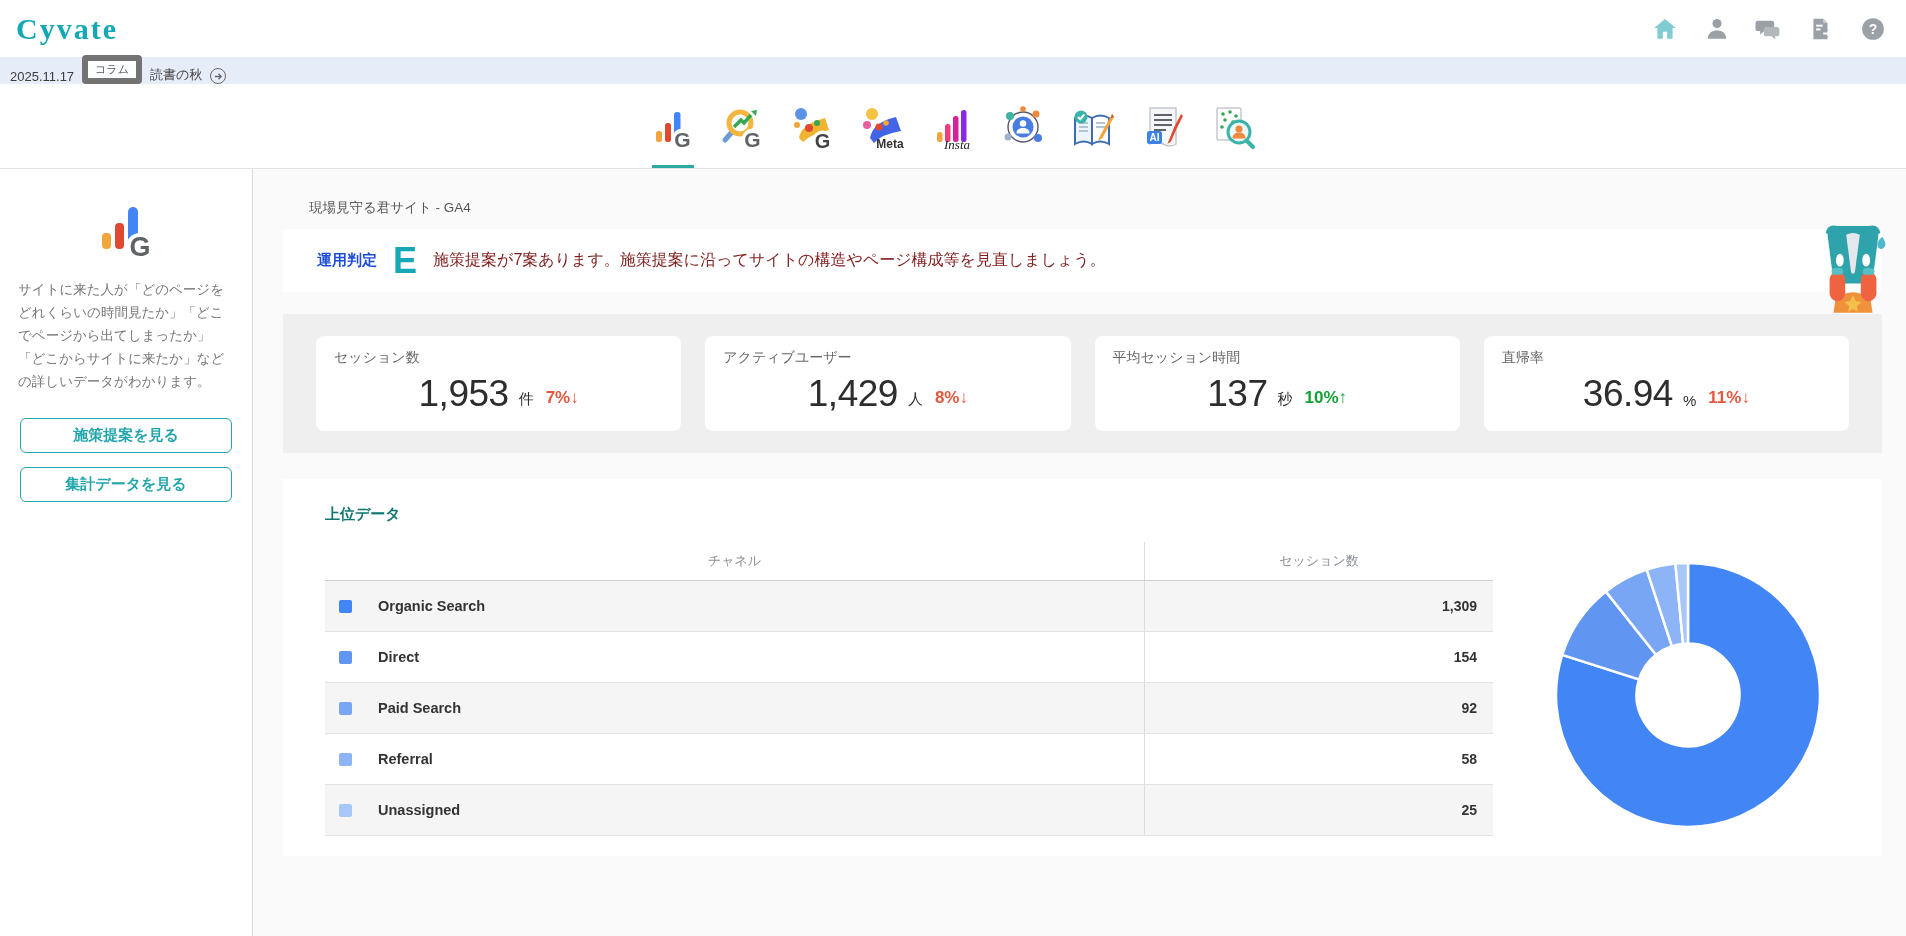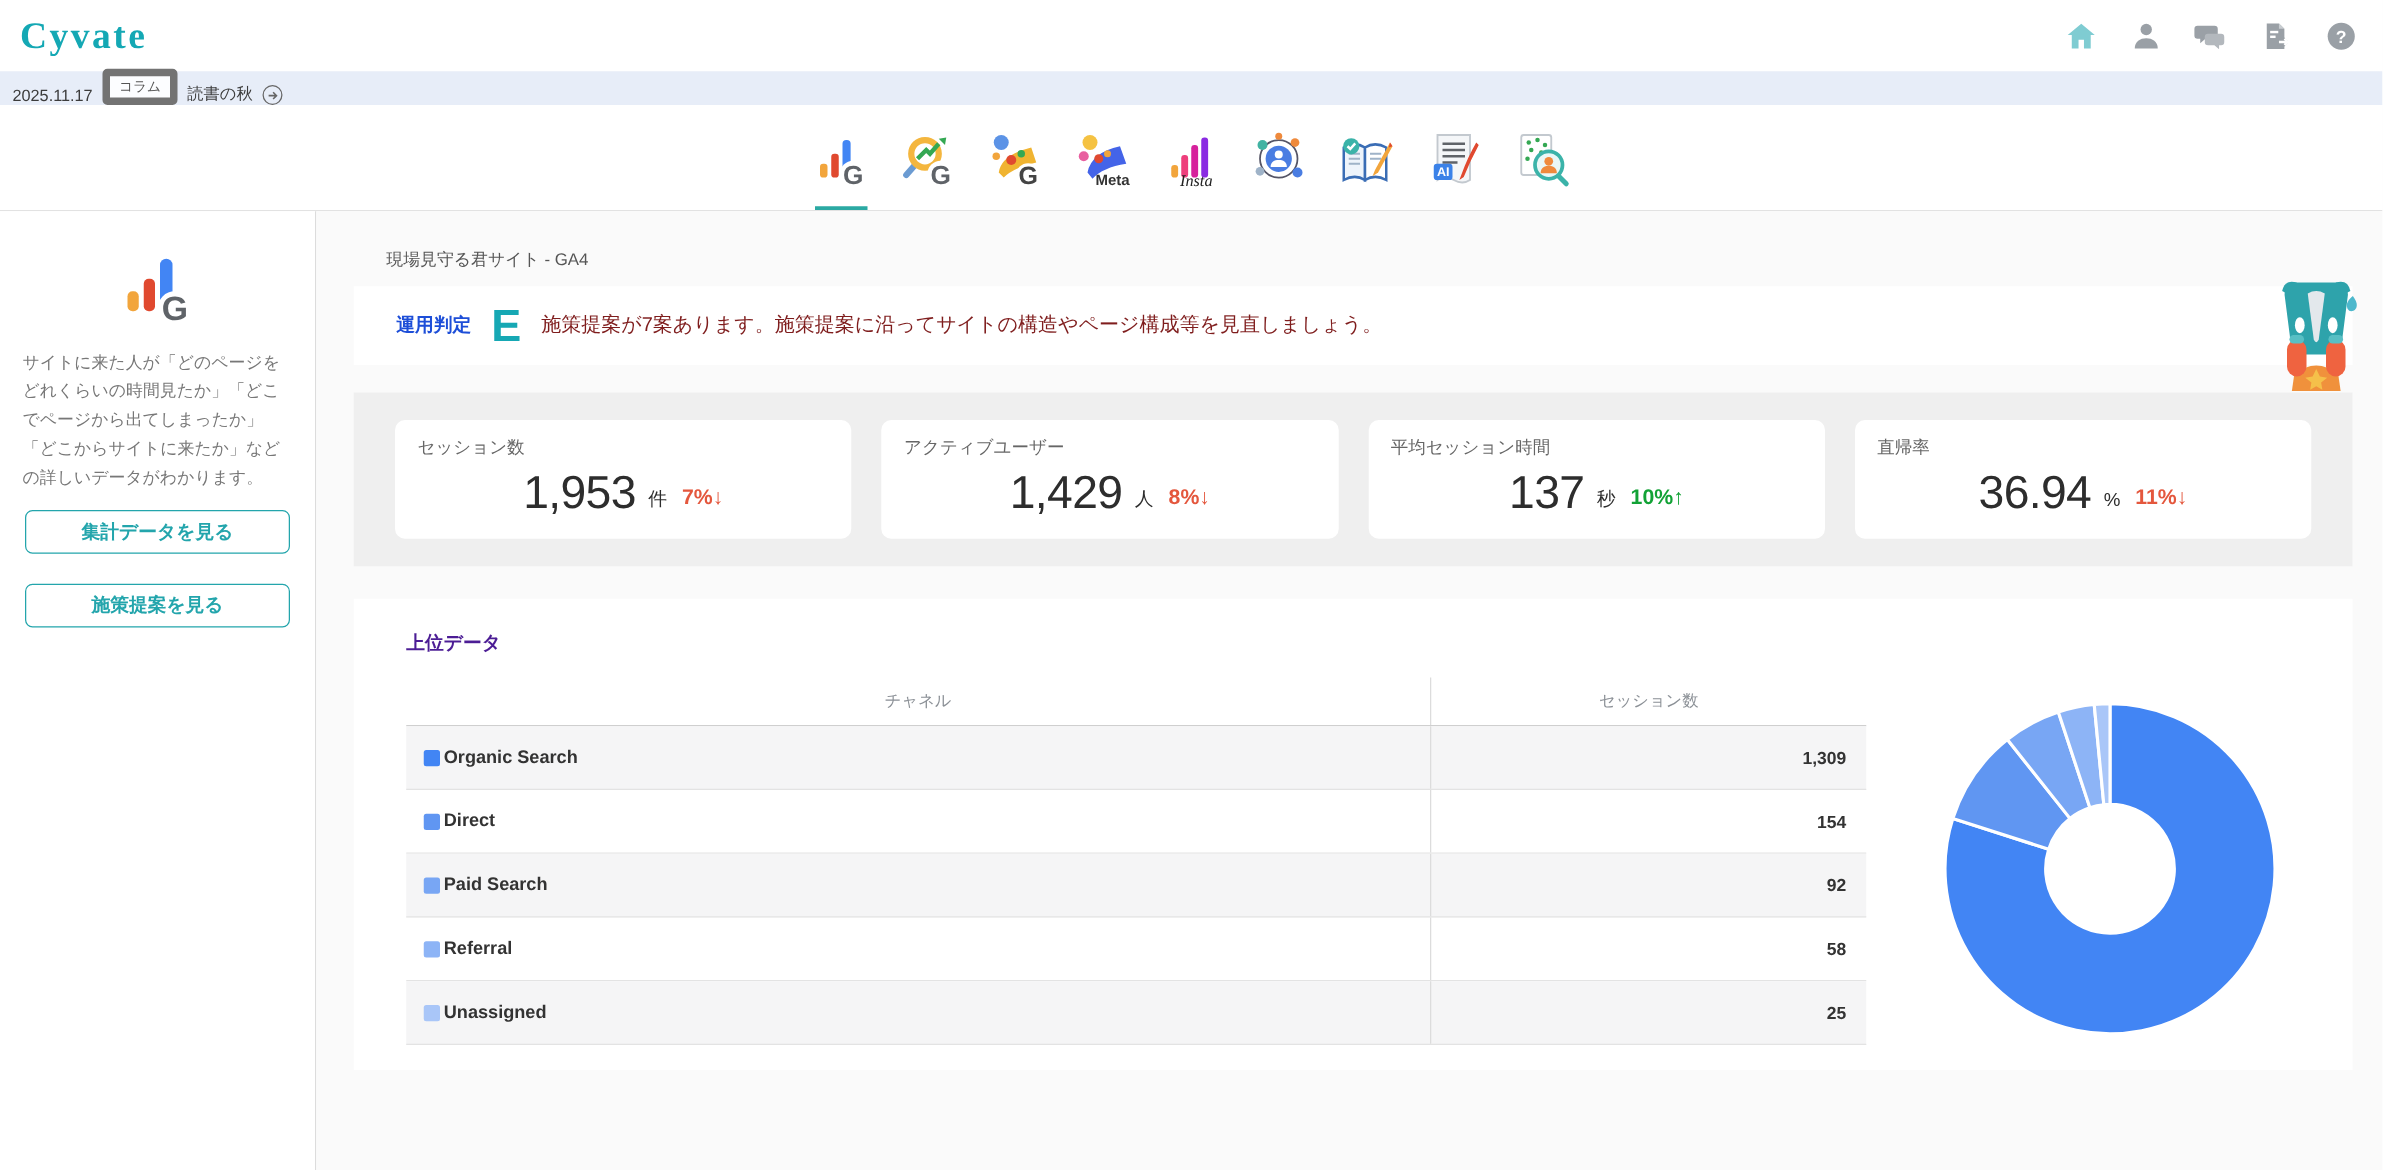--- a/index.html
+++ b/index.html
@@ -55,28 +55,28 @@
   .m-value { font-size:37px; color:#2d2d2d; letter-spacing:-0.5px; line-height:1; }
   .m-unit { font-size:15px; color:#2d2d2d; padding-bottom:3px; margin-left:-2px; }
   .m-change { font-size:17px; font-weight:bold; padding-bottom:4px; }
   .m-change.down { color:#e4573d; }
   .m-change.up { color:#12a236; }
   .m-arrow { font-weight:900; }
 
   
   .topdata-card { background:#fff; margin:26px 24px 0 30px; height:377px; padding:26px 0 0 42px; display:flex; }
   .td-left { width:1168px; flex:none; }
-  .td-title { font-size:15px; font-weight:bold; color:#4c1d95; }
+  .td-title { font-size:15px; font-weight:bold; color:#0f766e; }
   .td-table { margin-top:18px; }
   .td-hrow { display:grid; grid-template-columns:819px 349px; height:39px; border-bottom:1px solid #cfcfcf; }
   .td-hcell { display:flex; align-items:center; justify-content:center; font-size:13px; color:#8b9096; }
   .td-hcell.c2 { border-left:1px solid #dcdcdc; }
   .td-row { display:grid; grid-template-columns:819px 349px; height:51px; border-bottom:1px solid #e3e3e3; }
   .td-row:nth-child(odd) { background:#f5f5f6; }
-  .td-cell1 { display:flex; align-items:center; padding-left:14px; gap:3px; }
+  .td-cell1 { display:flex; align-items:center; padding-left:14px; gap:26px; }
   .td-square { width:13px; height:13px; border-radius:2px; flex:none; }
   .td-ch { font-size:14.5px; font-weight:600; color:#333; }
   .td-cell2 { display:flex; align-items:center; justify-content:flex-end; padding-right:16px;
     font-size:14px; font-weight:600; color:#333; border-left:1px solid #dcdcdc; }
   .td-right { flex:1; display:flex; align-items:flex-start; justify-content:center; padding-top:50px; }
 </style>
 </head>
 <body>
 
 <div class="app-header">
@@ -245,22 +245,22 @@
     <div class="sb-logo">
       <svg width="64" height="60" viewBox="0 0 64 60">
         <rect x="8" y="30" width="9" height="16" rx="4" fill="#f2a53c"></rect>
         <rect x="21" y="20" width="9" height="26" rx="4" fill="#e0492f"></rect>
         <rect x="34" y="4" width="10" height="42" rx="5" fill="#4285f4"></rect>
         <circle cx="46" cy="44" r="14" fill="#fff"></circle>
         <text x="46" y="53" text-anchor="middle" font-size="27" font-weight="bold" fill="#5f6368">G</text>
       </svg>
     </div>
     <div class="sb-desc">サイトに来た人が「どのページをどれくらいの時間見たか」「どこでページから出てしまったか」「どこからサイトに来たか」などの詳しいデータがわかります。</div>
+    <button class="sb-btn" style="margin-top:24px;">施策提案を見る</button>
     <button class="sb-btn">集計データを見る</button>
-    <button class="sb-btn" style="margin-top:24px;">施策提案を見る</button>
   </div>
 
   <div class="main">
     <div class="site-title">現場見守る君サイト - GA4</div>
 
     <div class="judge-card">
       <span class="judge-label">運用判定</span>
       <span class="judge-grade">E</span>
       <span class="judge-msg">施策提案が7案あります。施策提案に沿ってサイトの構造やページ構成等を見直しましょう。</span>
     </div>

